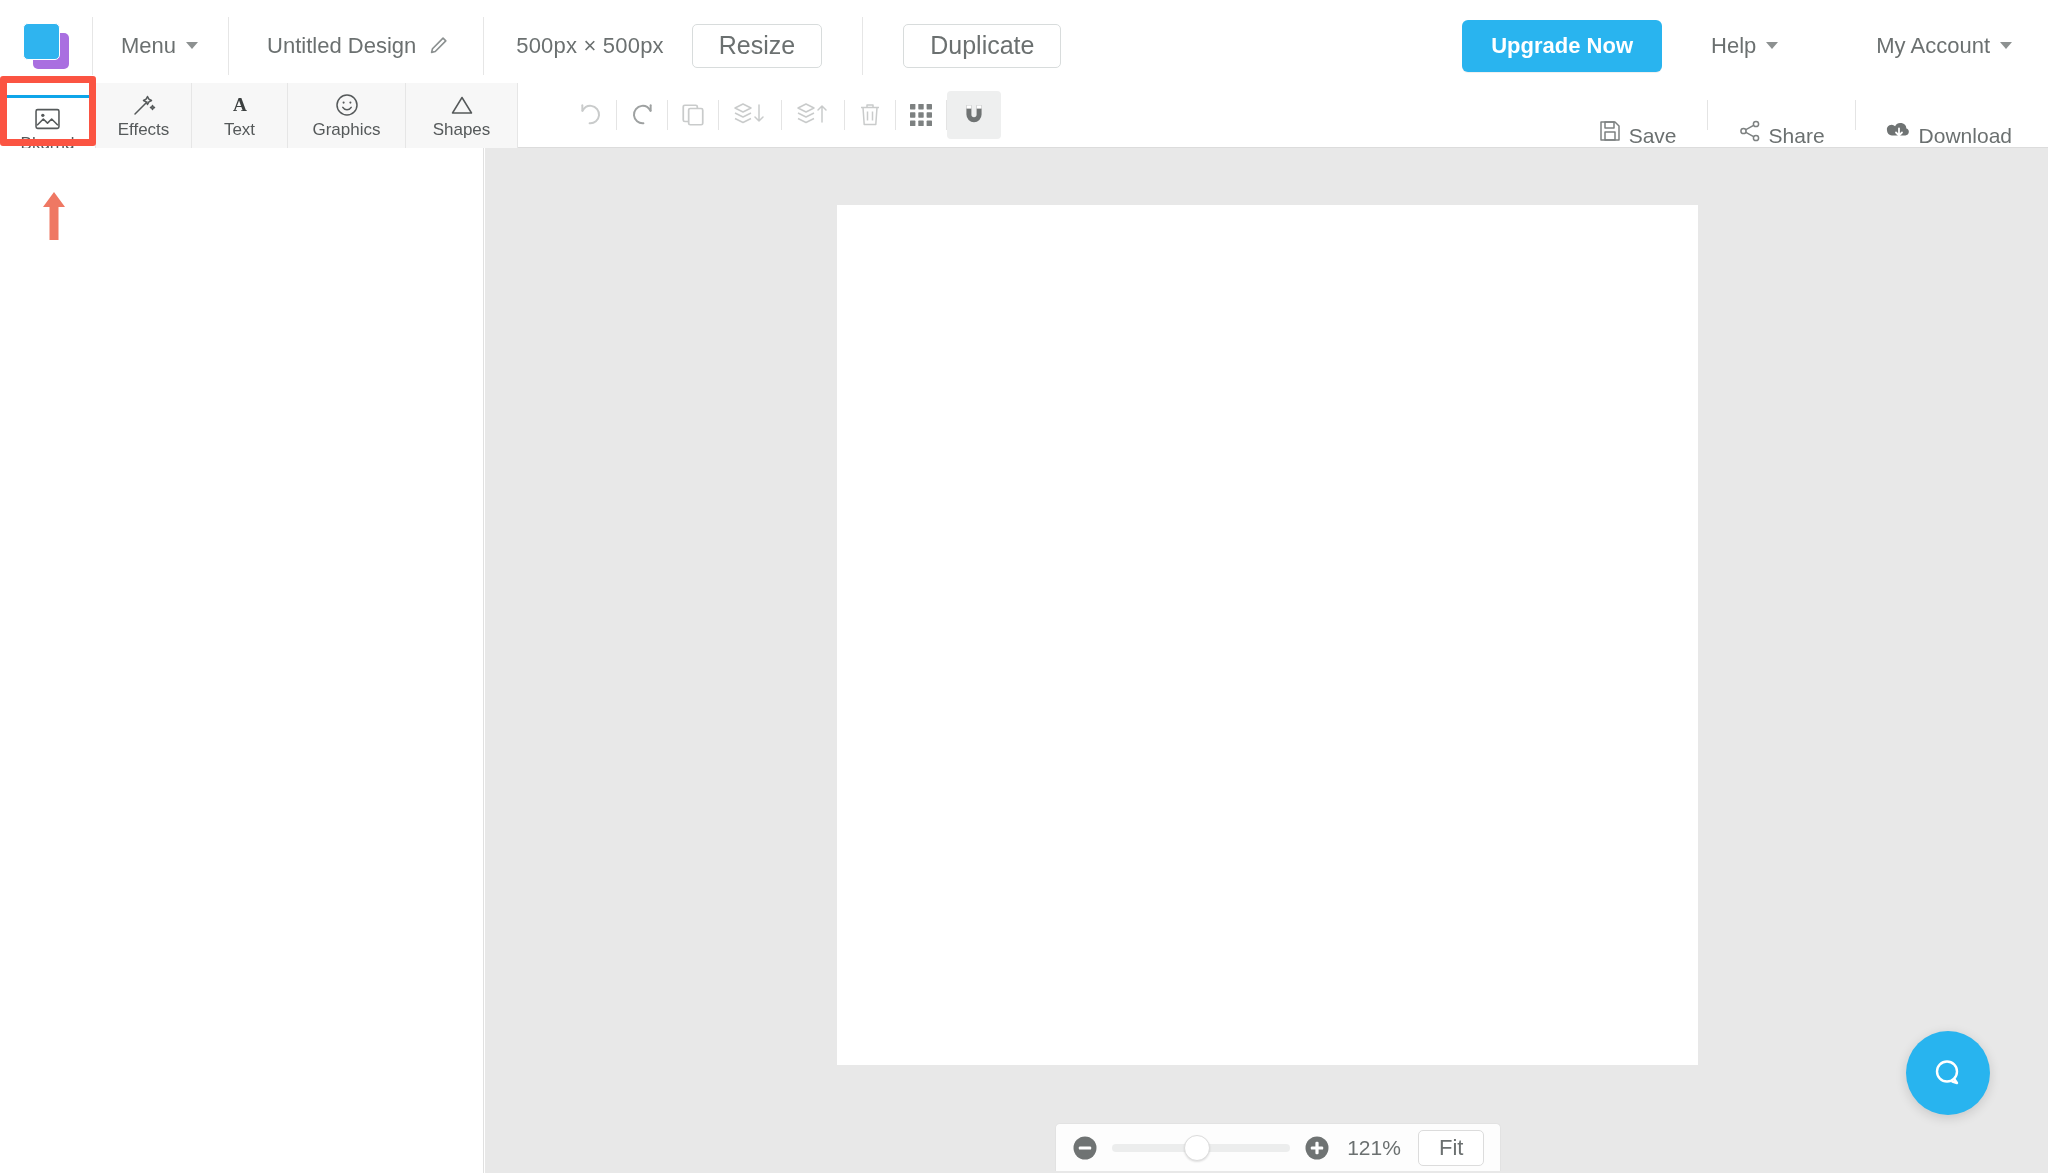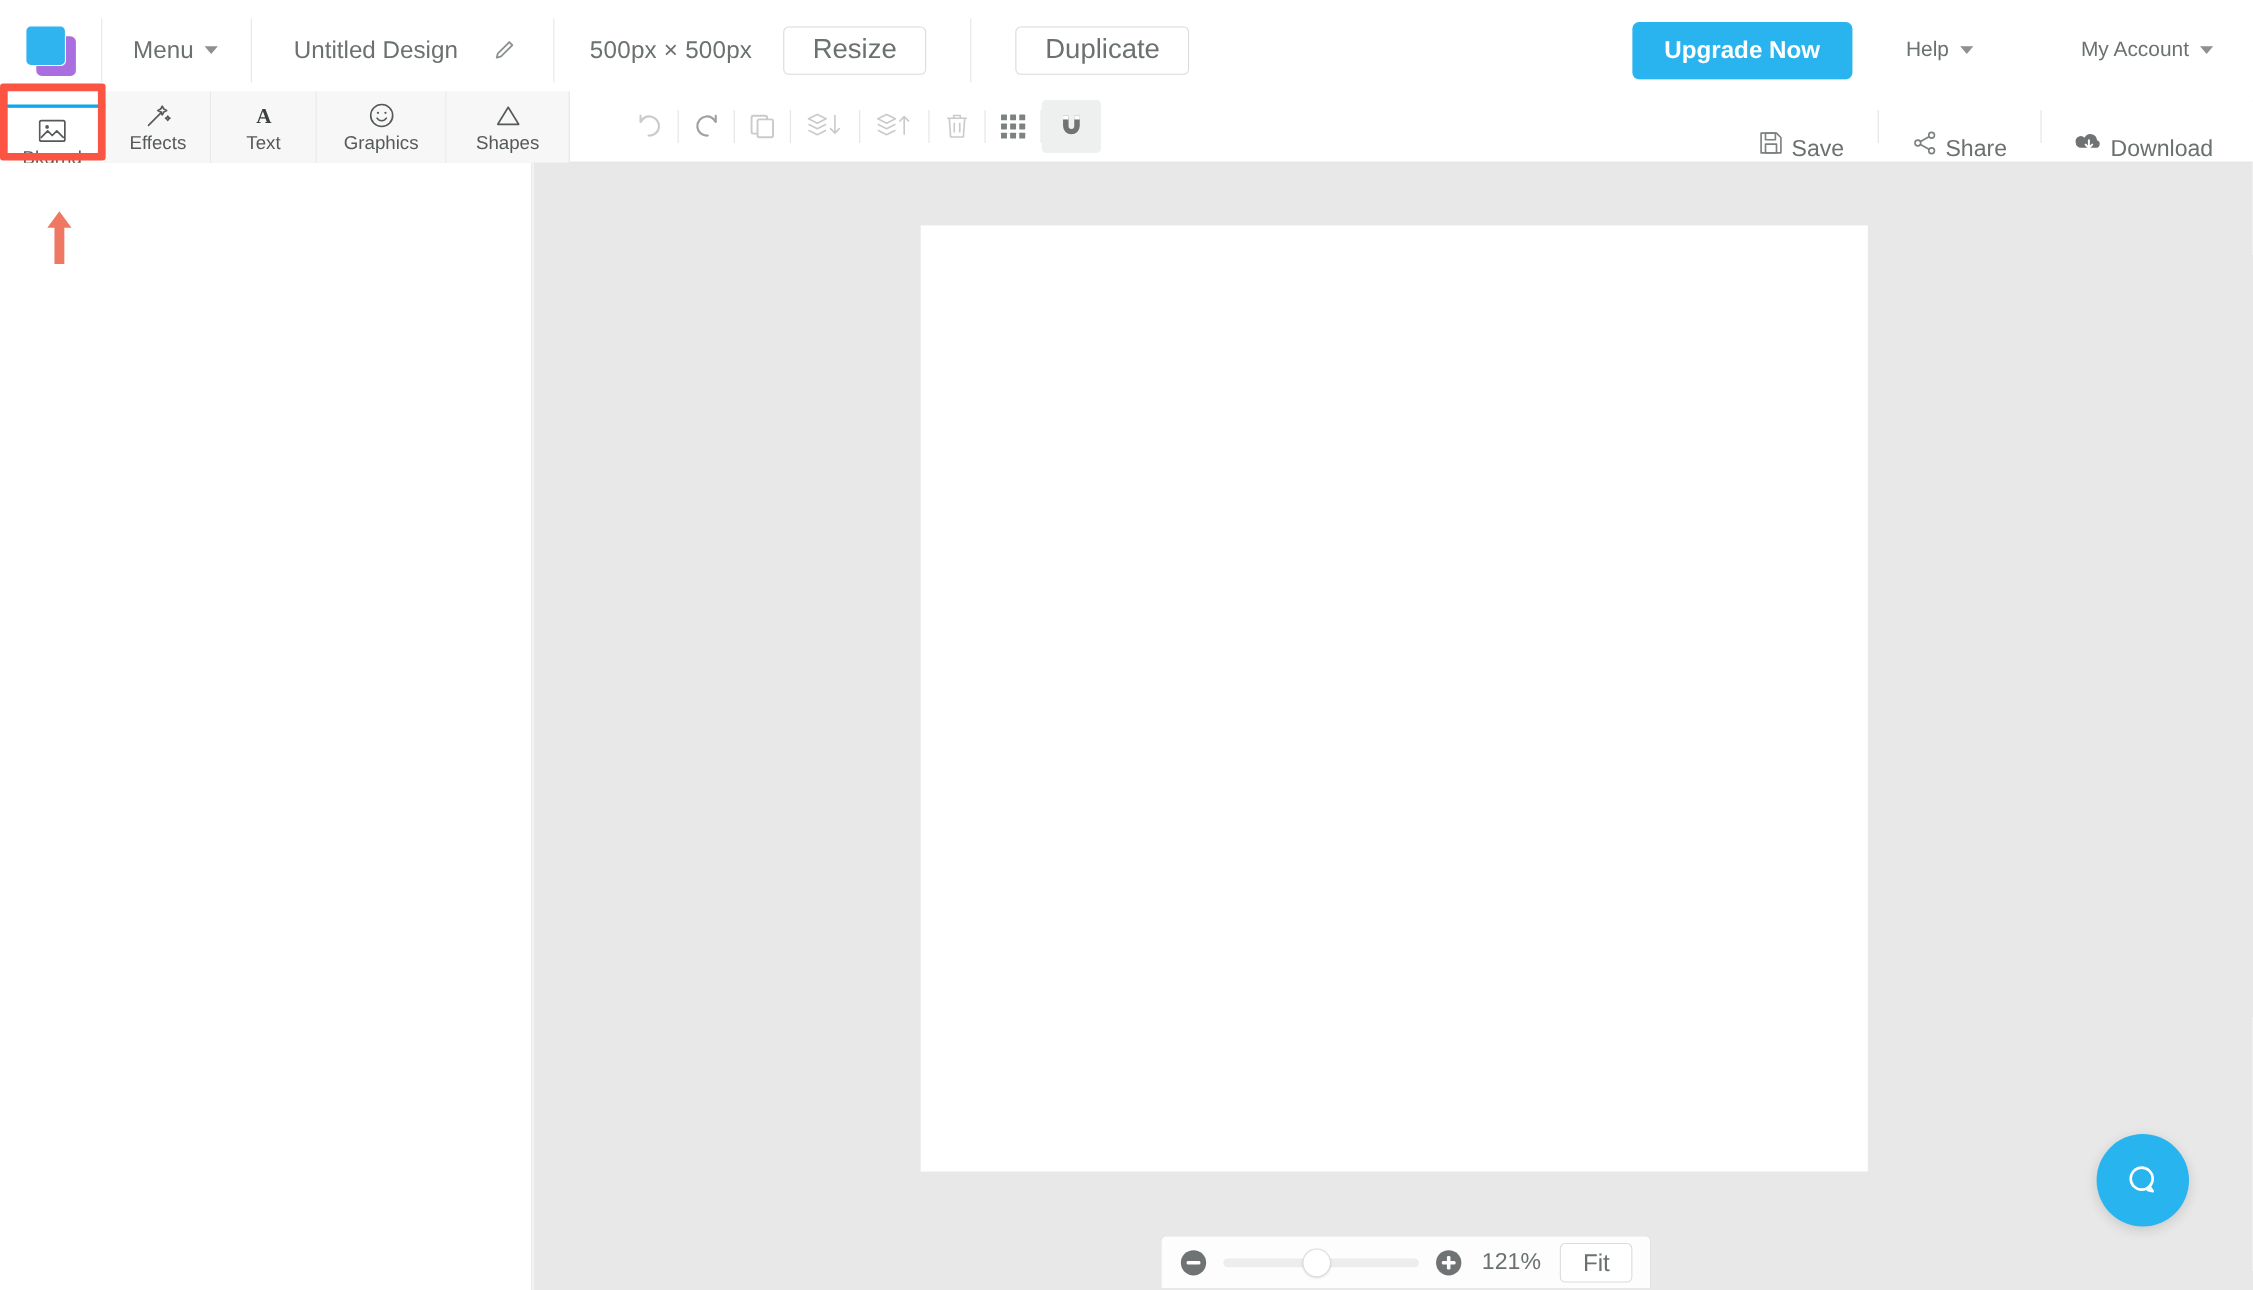--- a/index.html
+++ b/index.html
@@ -47,42 +47,42 @@
     white-space: nowrap;
   }
   .menu-btn { padding: 0 30px 0 28px; cursor: pointer; }
   .caret {
     display: inline-block; margin-left: 10px;
     width: 0; height: 0;
     border-left: 6px solid transparent;
     border-right: 6px solid transparent;
     border-top: 7px solid #8d9191;
   }
-  .doc-title { padding: 0 34px 0 38px; cursor: pointer; color:#6b7070;gap:20px; }
+  .doc-title { padding: 0 34px 0 38px; cursor: pointer; color:#6b7070; }
   .pencil-icon { margin-left: 11px; display:inline-flex; align-items:center; }
   .dims { padding: 0 28px 0 32px; font-size: 22px; color:#6b7070; letter-spacing:.2px;}
   .ghost-btn {
     height: 44px; padding: 0 26px;
     border: 1px solid #d8dcdc; border-radius: 5px;
     background: #fff; color: #6b7070; font-size: 25px;
     font-family: "Liberation Sans", sans-serif;
     display: flex; align-items: center; justify-content: center;
     cursor: pointer;
   }
   .spacer { flex: 1 1 auto; }
   .upgrade-btn {
     height: 52px; padding: 0 29px;
     border: none; border-radius: 6px;
     background: #29b4ef; color: #fff;
     font-size: 22px; font-weight: bold;
     font-family: "Liberation Sans", sans-serif;
     display: flex; align-items: center; justify-content: center;
     cursor: pointer; box-shadow: 0 1px 0 rgba(0,0,0,0.06);
   }
-  .hdr-link { padding: 0 49px; cursor: pointer; font-size:19px; color:#6b7070;}
+  .hdr-link { padding: 0 49px; cursor: pointer; font-size:22px; color:#6b7070;}
 
   
   .toolbar {
     position: absolute; top: 83px; left: 0;
     width: 2048px; height: 65px;
     background: #ffffff;
     border-bottom: 1px solid #dcdcdc;
     display: flex; align-items: stretch;
   }
   .tabstrip { display: flex; align-items: stretch; height: 65px; }

